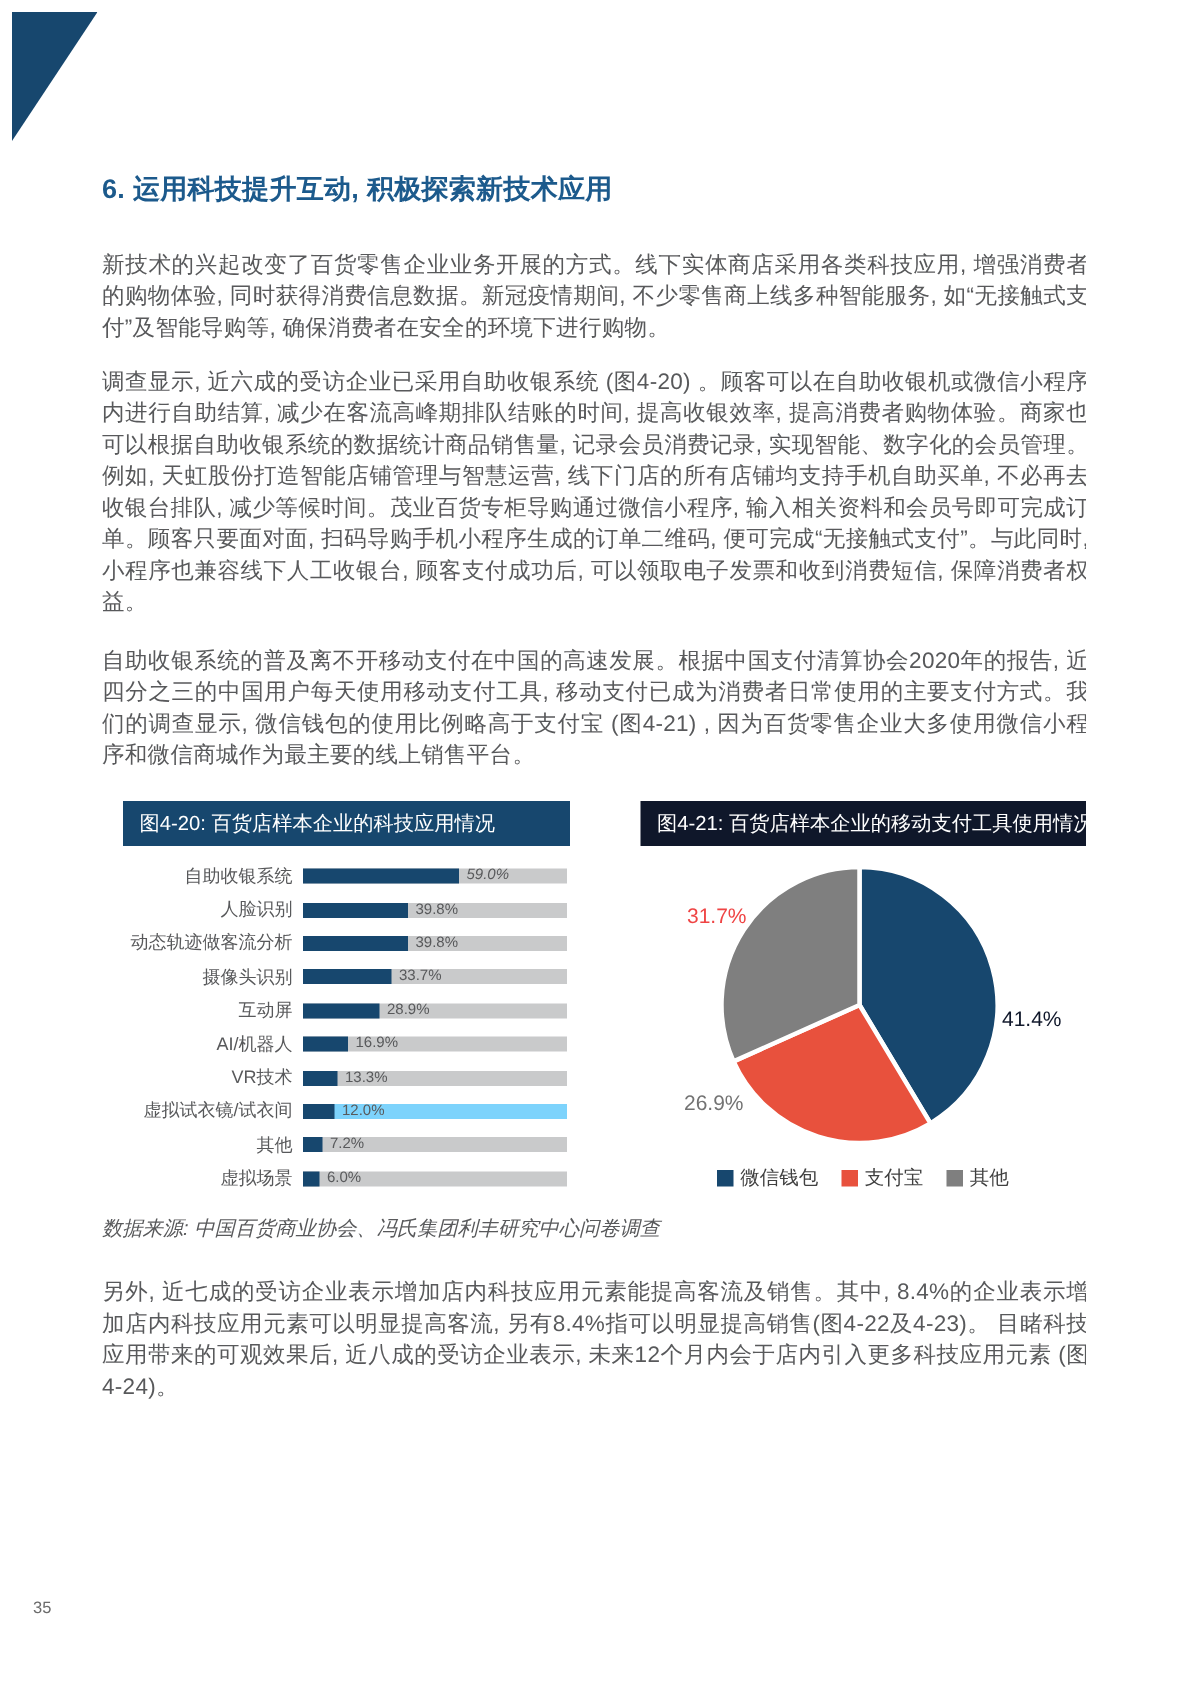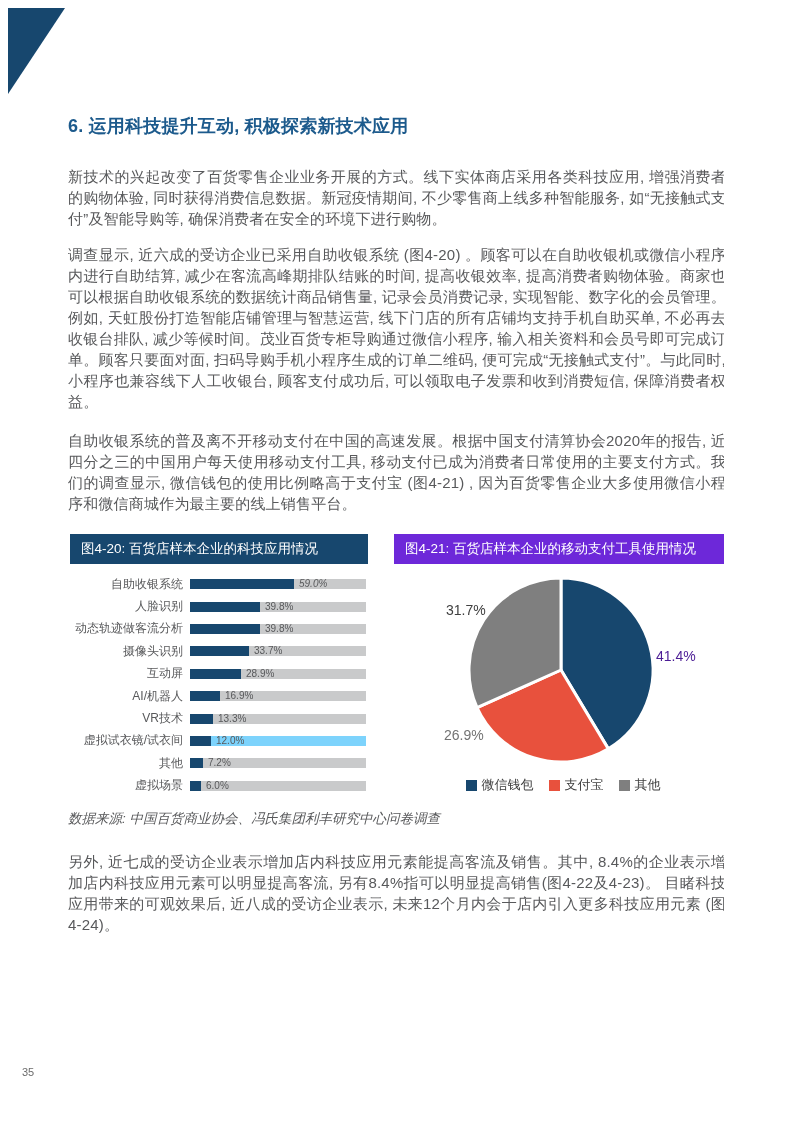--- a/index.html
+++ b/index.html
@@ -8,21 +8,21 @@
   .corner-accent{position:absolute;left:8px;top:8px;width:57px;height:86px;
         clip-path:polygon(0 0,100% 0,0 100%);}
   .heading{position:absolute;left:68px;top:114px;width:660px;margin:0;
         font-size:18px;font-weight:bold;letter-spacing:0.2px;}
   .para{position:absolute;left:68px;width:658px;margin:0;font-size:15px;line-height:21px;
         color:#58595B;text-align:justify;letter-spacing:0.2px;}
   #p1{top:166px}
   #p2{top:244px}
   #p3{top:430px}
   #p4{top:851px}
-  .figures{position:absolute;left:70px;top:534px;width:662px;display:flex;}
+  .figures{position:absolute;left:82px;top:534px;width:662px;display:flex;}
   .fig-col1{width:298px;margin-right:26px;}
   .fig-col2{width:338px;}
   .fig-title{height:30px;color:#ffffff;font-size:13.5px;display:flex;align-items:center;
         padding:0 11px;box-sizing:border-box;white-space:nowrap;}
   .bar-rows{margin-top:9px;}
   .bar-row{display:flex;align-items:center;height:22.4px;}
   .bar-label{width:120px;text-align:right;padding-right:7px;font-size:12px;color:#58595B;
         white-space:nowrap;box-sizing:border-box;}
   .bar-track{position:relative;width:176px;height:10px;}
   .bar-fill{position:absolute;left:0;top:0;height:10px;}
@@ -126,30 +126,30 @@
             <div class="bar-label">虚拟场景</div>
             <div class="bar-track" style="background: rgb(201, 202, 203);">
               <div class="bar-fill" style="width: 11px; background: rgb(23, 71, 110);"></div>
               <span class="bar-value" style="left: 16px;">6.0%</span>
             </div>
           </div>
         </div>
     </div>
 
     <div class="fig-col2">
-      <div class="fig-title" style="background: #6d28d9;">图4-21: 百货店样本企业的移动支付工具使用情况</div>
+      <div class="fig-title" style="background: #0f172a; margin-left: 21px;">图4-21: 百货店样本企业的移动支付工具使用情况</div>
       <div class="pie-wrap">
         <svg class="pie-svg" width="200" height="200" viewBox="0 0 200 200">
             <path d="M100,100 L100.00,8.00 A92,92 0 0 1 147.33,178.89 Z" fill="#17476E" stroke="#ffffff" stroke-width="3" stroke-linejoin="round"></path>
             <path d="M100,100 L147.33,178.89 A92,92 0 0 1 16.03,137.60 Z" fill="#E8513D" stroke="#ffffff" stroke-width="3" stroke-linejoin="round"></path>
             <path d="M100,100 L16.03,137.60 A92,92 0 0 1 100.00,8.00 Z" fill="#7F7F7F" stroke="#ffffff" stroke-width="3" stroke-linejoin="round"></path>
           </svg>
-        <span class="pie-label pl-0" style="color: #4c1d95;">41.4%</span>
+        <span class="pie-label pl-0" style="color: #0f172a; margin-top: 23px;">41.4%</span>
         <span class="pie-label pl-1" style="color: #737373;">26.9%</span>
-        <span class="pie-label pl-2" style="color: #404040;">31.7%</span>
+        <span class="pie-label pl-2" style="color: #ef4444;">31.7%</span>
         <div class="legend">
           <span class="legend-item">
             <span class="swatch" style="background: rgb(23, 71, 110);"></span>
             <span>微信钱包</span>
           </span>
           <span class="legend-item">
             <span class="swatch" style="background: rgb(232, 81, 61);"></span>
             <span>支付宝</span>
           </span>
           <span class="legend-item">

